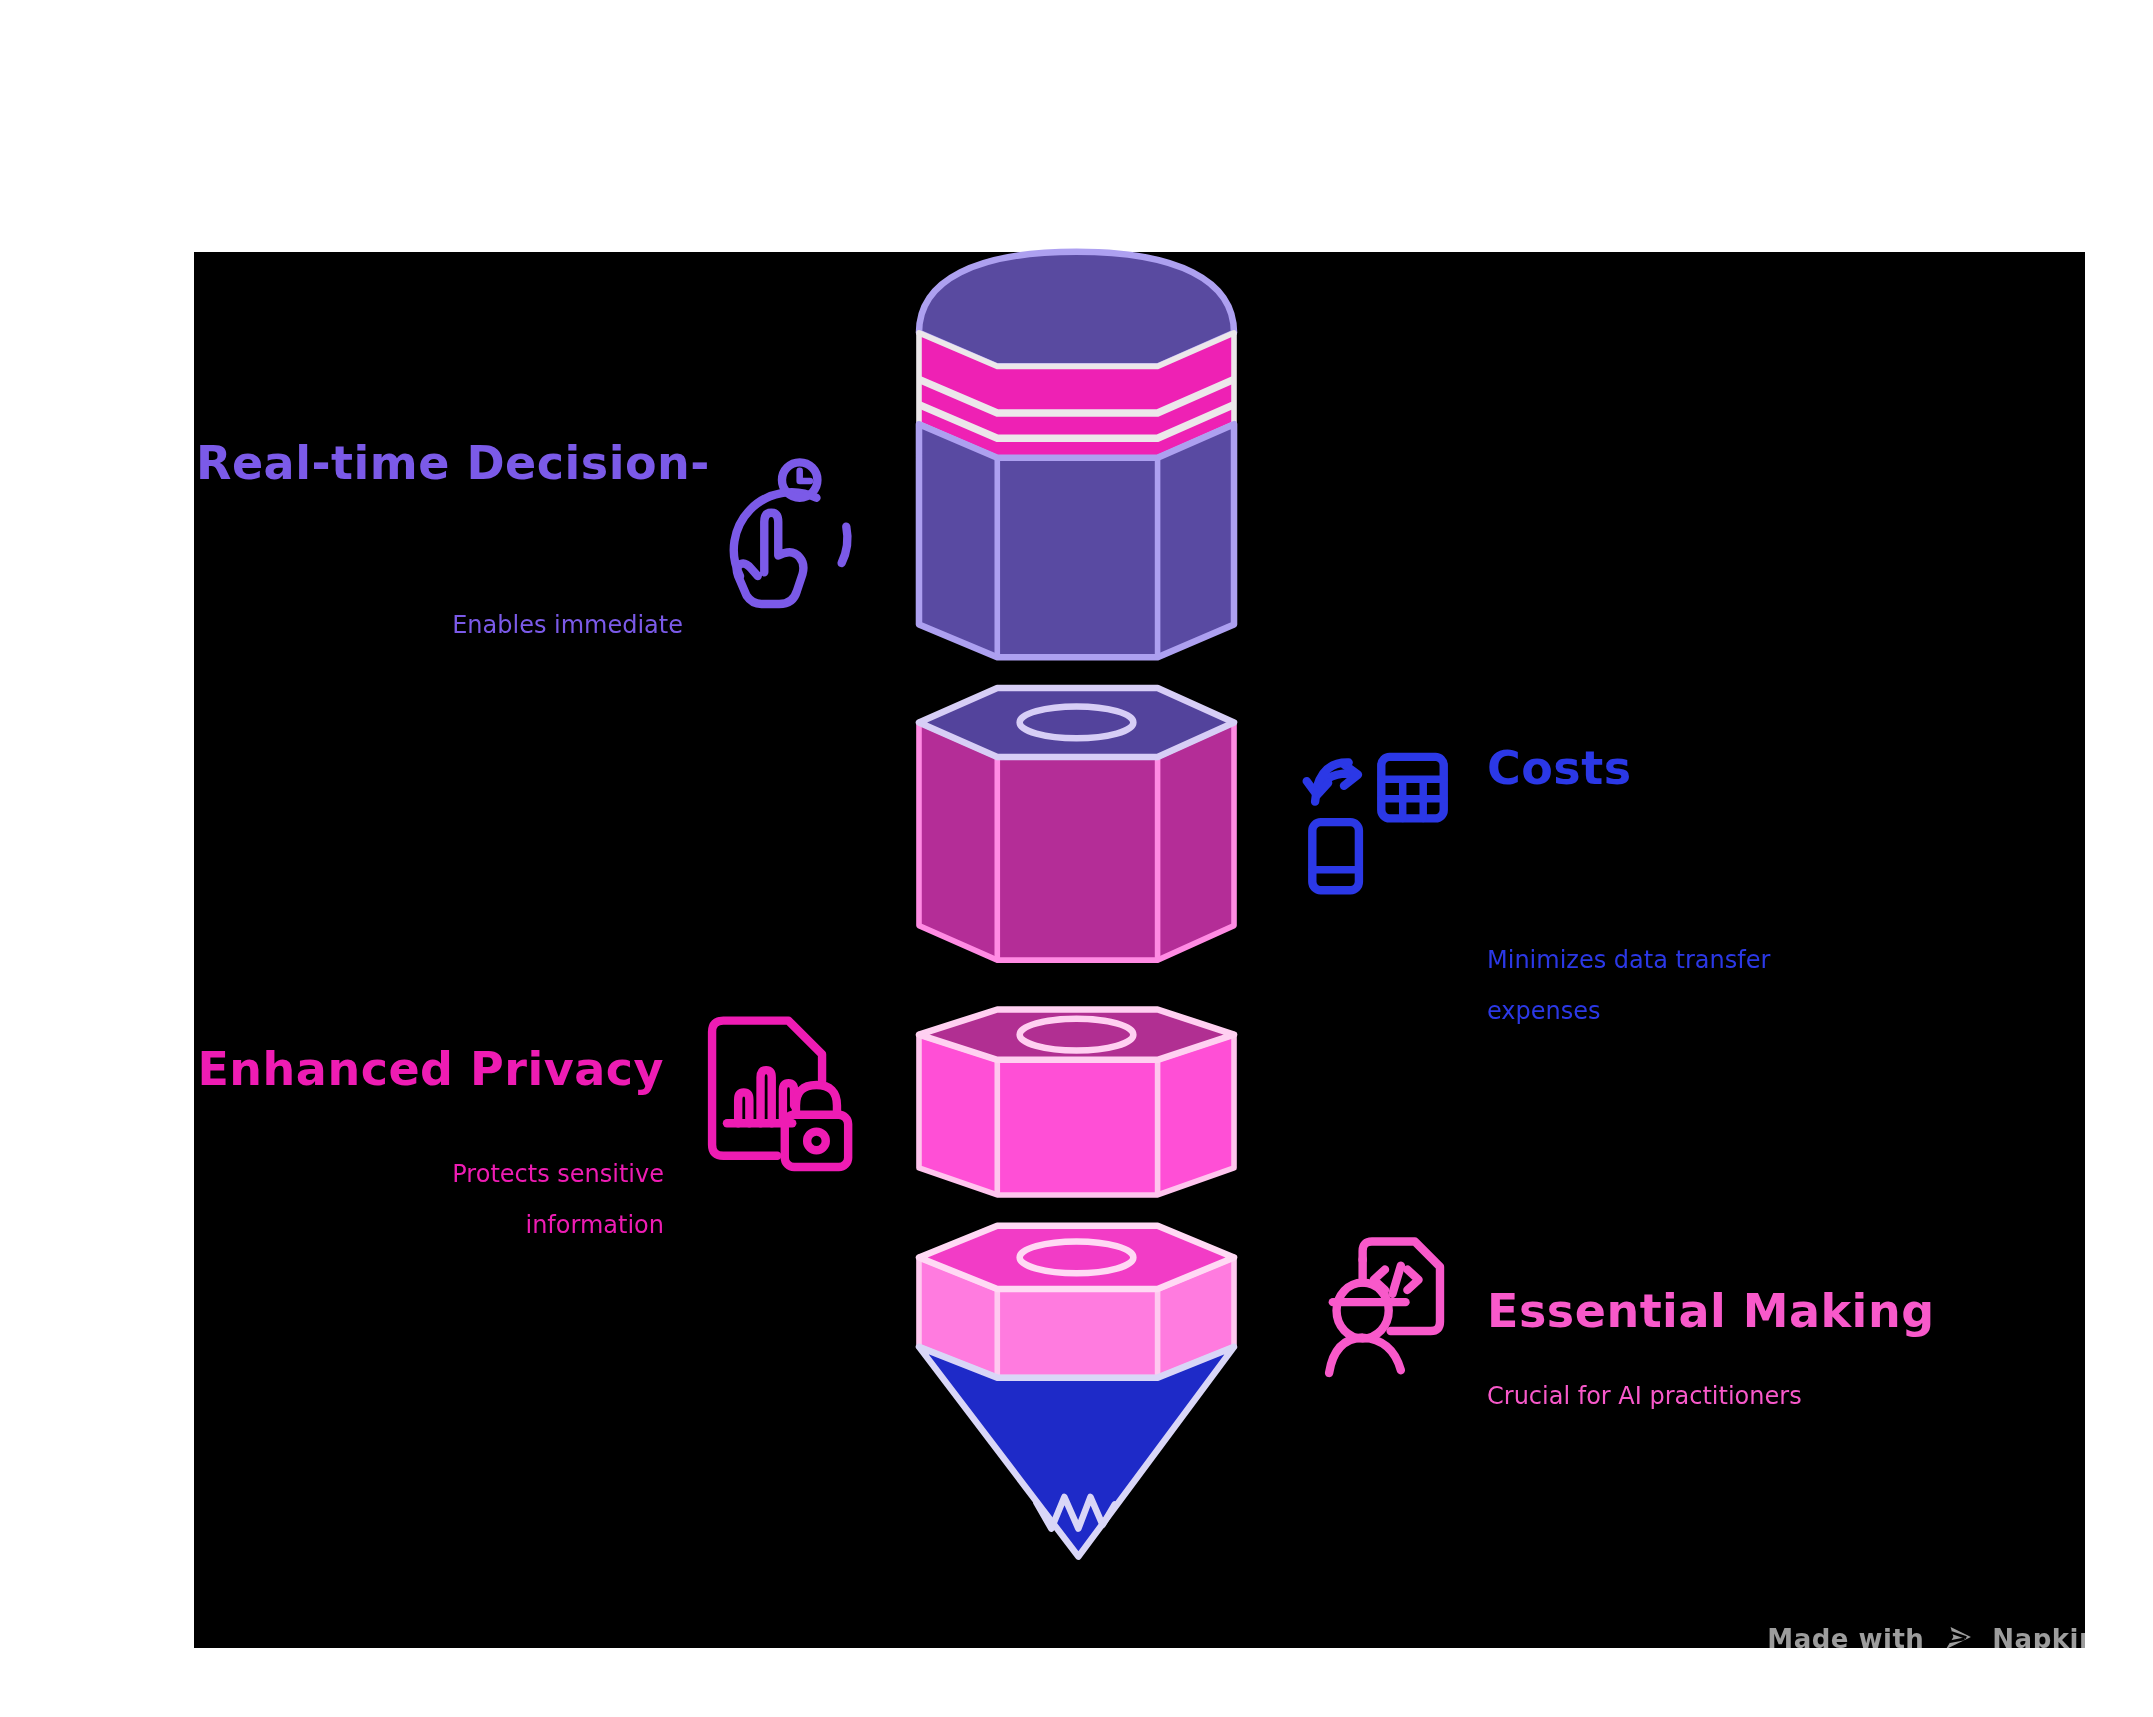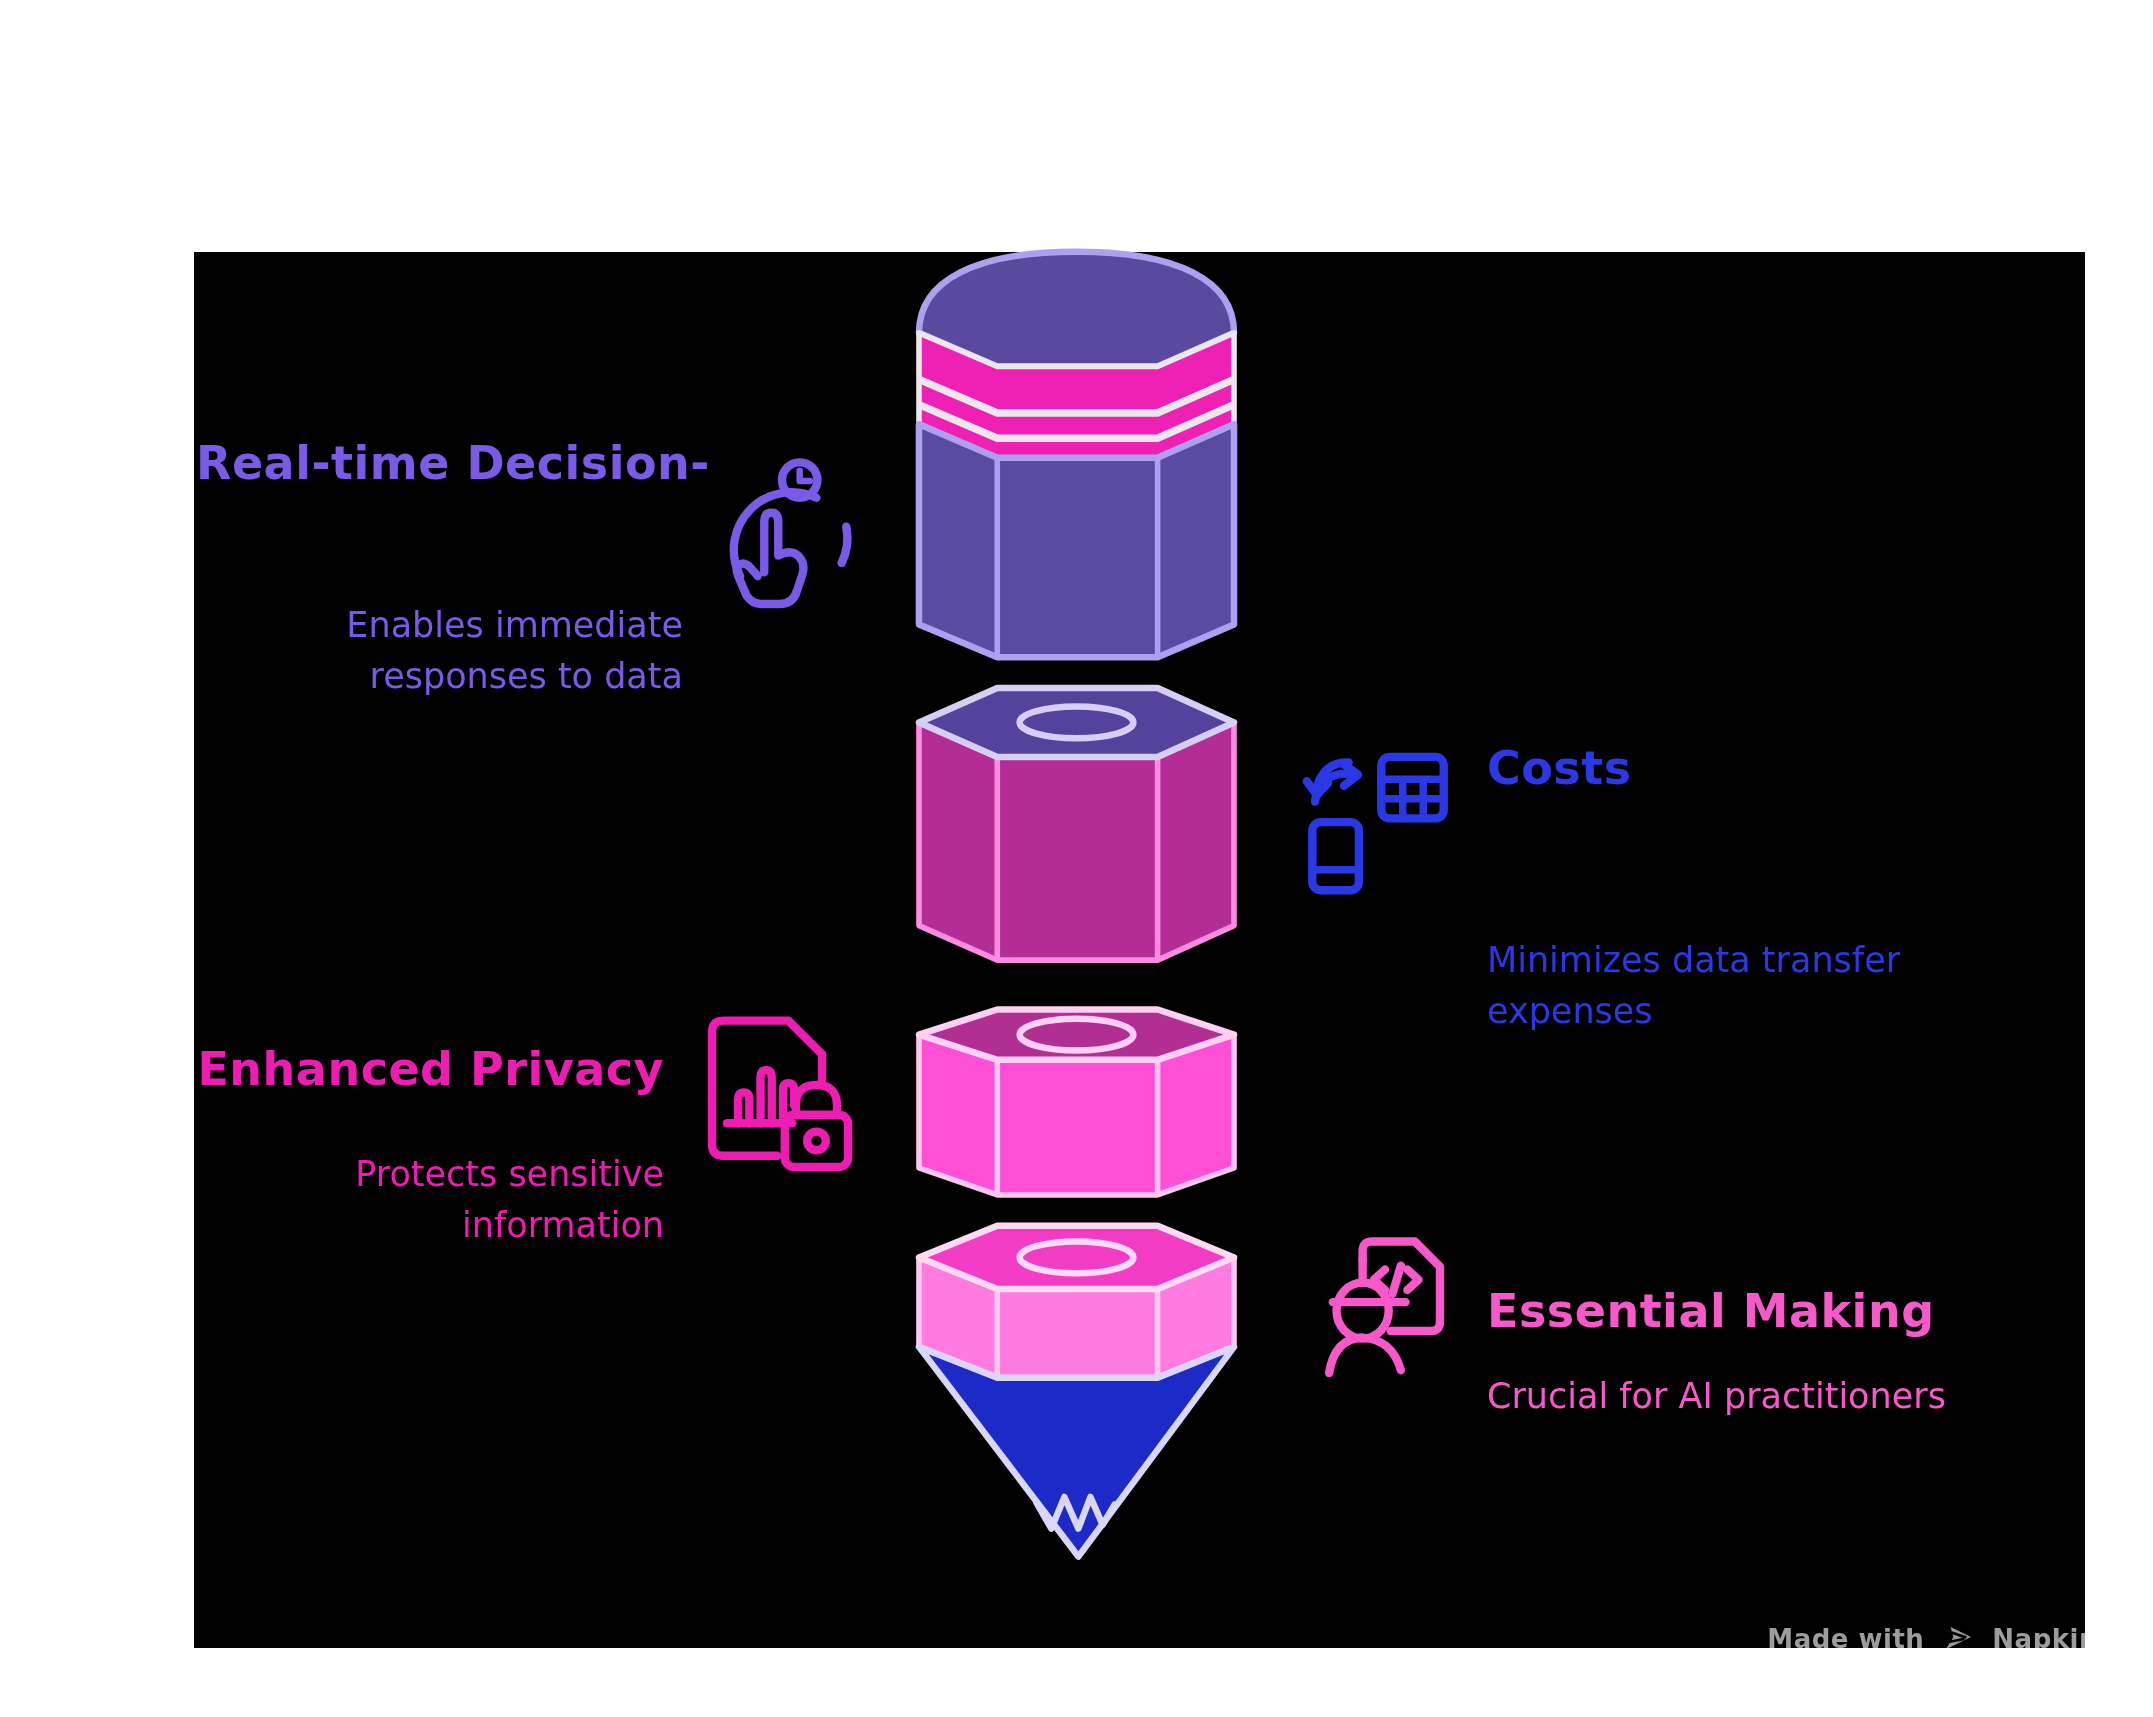--- a/index.html
+++ b/index.html
@@ -8,21 +8,21 @@
     background:var(--page_bg,#fff);
     font-family:"DejaVu Sans","Liberation Sans",sans-serif;
   }
   .canvas{
     position:absolute;left:194px;top:252px;width:1891px;height:1396px;
     background:var(--canvas_bg,#000);overflow:hidden;
   }
   svg.art{position:absolute;left:0;top:0;width:2153px;height:1717px;pointer-events:none;}
   .txt{position:absolute;white-space:nowrap;}
   .title{font-size:46px;line-height:65px;font-weight:700;letter-spacing:0.5px;}
-  .sub{font-size:35px;line-height:51px;font-weight:500;}
+  .sub{font-size:24px;line-height:51px;font-weight:500;}
   .right{text-align:right;}
   .txt span{display:block;}
   .s1{color:var(--s1_accent);} .s2{color:var(--s2_accent);}
   .s3{color:var(--s3_accent);} .s4{color:var(--s4_accent);}
   .watermark{
     position:absolute;right:-13px;bottom:-5.6px;display:flex;align-items:center;gap:20px;
     color:var(--watermark_fg);font-size:26px;font-weight:700;letter-spacing:0.5px;white-space:nowrap;
   }
   .watermark svg{display:block;}
 </style>
@@ -118,21 +118,20 @@
     <path d="M1462 1351 L1462 1376"></path>
     <path d="M1426 1473 Q1432 1436 1462 1435 Q1494 1437 1503 1470"></path>
   </g>
 </svg>
 
 <div class="txt title right s1" style="left:196px;top:431px;width:487px;">
   <span>Real-time Decision-</span>
 </div>
 <div class="txt sub right s1" style="left:196px;top:600px;width:487px;">
   <span>Enables immediate</span>
-  <span>responses to data</span>
 </div>
 
 <div class="txt title s2" style="left:1487px;top:736px;width:559px;">
   <span>Costs</span>
 </div>
 <div class="txt sub s2" style="left:1487px;top:901px;width:559px;margin-top:34px;">
   <span>Minimizes data transfer</span>
   <span>expenses</span>
 </div>
 

